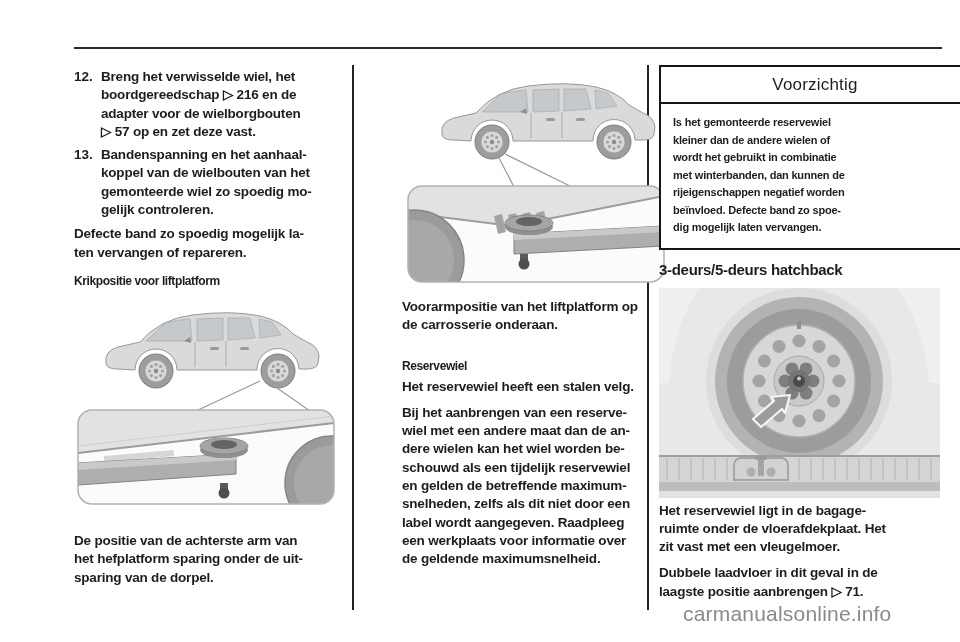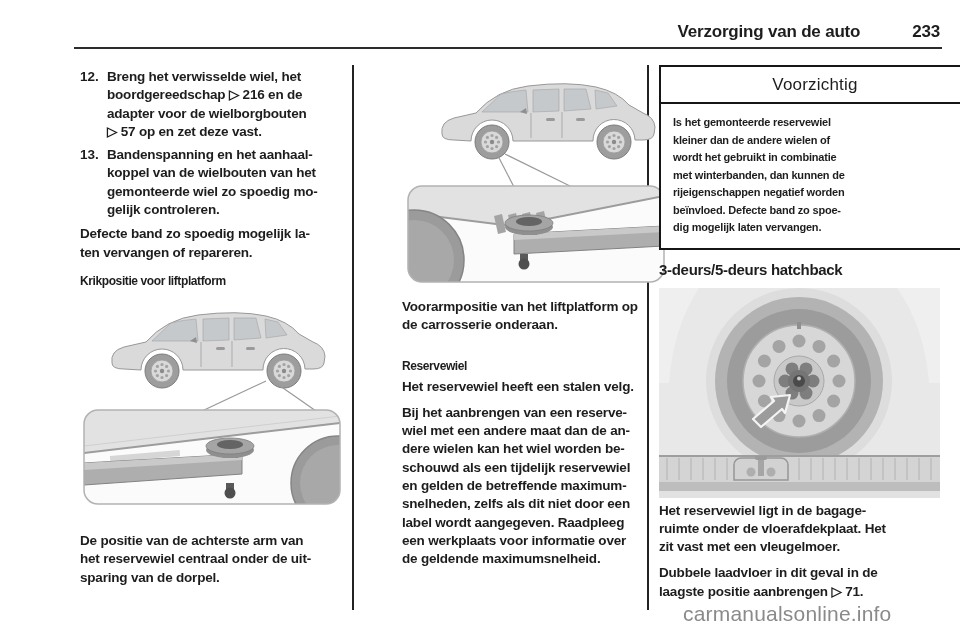--- a/index.html
+++ b/index.html
@@ -11,21 +11,21 @@
   .hdr {
     position:absolute; left:74px; right:20px; top:22px;
     display:flex; justify-content:flex-end; align-items:baseline; gap:52px;
     font-size:17px; font-weight:bold; letter-spacing:-0.2px;
   }
   .hdr-rule { position:absolute; left:74px; right:18px; top:47px; height:2px; background:#2b2b2b; }
   .vrule { position:absolute; top:65px; width:2px; height:545px; background:#222; }
   .vrule.r1 { left:352px; }
   .vrule.r2 { left:647px; }
   .col { position:absolute; top:66px; }
-  .col1 { left:80px;  width:272px; }
+  .col1 { left:74px;  width:272px; }
   .col2 { left:354px; width:276px;margin-left:48px; }
   .col3 { left:659px; width:312px; top:65px; }
   .txt {
     font-size:13.5px; line-height:18.3px; font-weight:bold;
     letter-spacing:-0.2px; white-space:pre-line;
   }
   .step { display:flex; }
   .step .num { flex:none; width:27px; font-size:13.5px; line-height:18.3px; font-weight:bold; }
   .h2 { font-size:12px; font-weight:bold; letter-spacing:-0.4px; line-height:20px; }
   .h3 { font-size:15px; font-weight:bold; letter-spacing:-0.3px; line-height:18px; }
@@ -47,24 +47,20 @@
   .watermark {
     position:absolute; left:683px; top:602px; font-size:21px; font-weight:normal;
     color:#8a8a8a; letter-spacing:0.2px;
   }
 </style>
 </head>
 <body>
 
 <div class="page">
 
-  <div class="hdr">
-    <span>Verzorging van de auto</span>
-    <span>233</span>
-  </div>
   <div class="hdr-rule"></div>
 
   <div class="vrule r1"></div>
   <div class="vrule r2"></div>
 
   <div class="col col1">
     <div class="step m-t2">
       <span class="num">12.</span>
       <span class="txt">Breng het verwisselde wiel, het
 boordgereedschap ▷ 216 en de
@@ -159,21 +155,21 @@
           <g>
             <rect x="146" y="180" width="8" height="8" fill="#5a5a5a"></rect>
             <circle cx="150" cy="190" r="5.5" fill="#4e4e4e"></circle>
           </g>
         </g>
         <rect x="4" y="107" width="256" height="94" rx="14" fill="none" stroke="#b2b2b2" stroke-width="1.5"></rect>
       </svg>
     </figure>
 
     <p class="txt m-t20">De positie van de achterste arm van
-het reservewiel centraal onder de uit-
+het hefplatform sparing onder de uit-
 sparing van de dorpel.</p>
   </div>
 
   <div class="col col2">
     <figure class="m-t2">
       <svg width="270" height="220" viewBox="0 0 270 220">
         <defs>
           <clipPath id="insetClip2">
               <rect x="6" y="118" width="256" height="96" rx="14"></rect>
             </clipPath>

